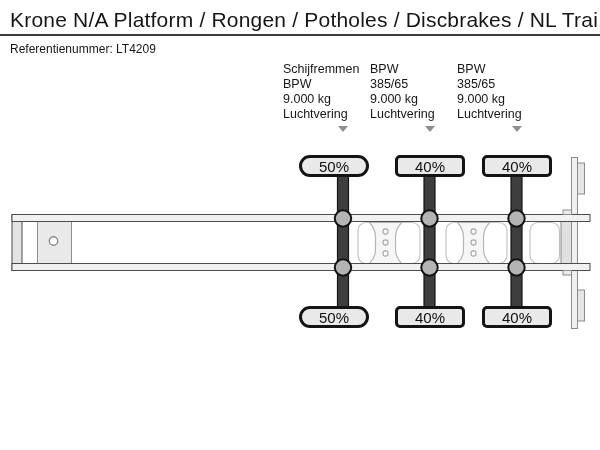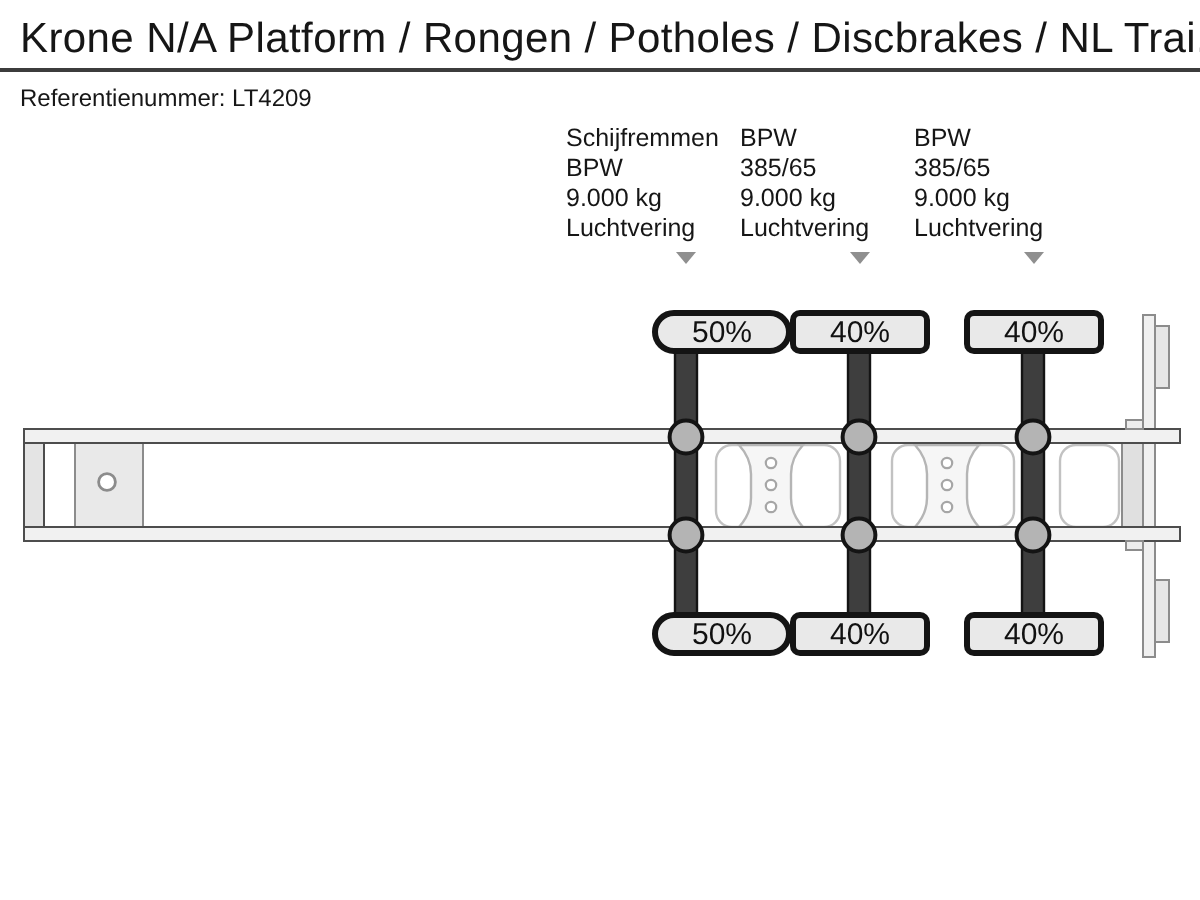--- a/index.html
+++ b/index.html
@@ -37,21 +37,21 @@
     border-right: 5.5px solid transparent;
     border-top: 6px solid #8f8f8f;
   }
   .pct-box {
     position: absolute; width: 70px; height: 22px;
     background: #e9e9e9; border: 3px solid #141414; border-radius: 5px;
     display: flex; align-items: center; justify-content: center;
     font-size: 15px; color: #111; z-index: 3;
   }
   .col-1 { left: 283px; } .col-2 { left: 370px; } .col-3 { left: 457px; }
-  .box-x1 { left: 326px; border-radius: 11px; } .box-x2 { left: 395px; } .box-x3 { left: 482px; }
+  .box-x1 { left: 299px; border-radius: 11px; } .box-x2 { left: 395px; } .box-x3 { left: 482px; }
   .box-top { top: 155px; } .box-bottom { top: 306px; }
 </style>
 </head>
 <body>
 
 <div class="screen">
 
   <div class="page-title">Krone N/A Platform / Rongen / Potholes / Discbrakes / NL Trai...</div>
   <div class="title-divider"></div>
   <div class="reference">Referentienummer: LT4209</div>

